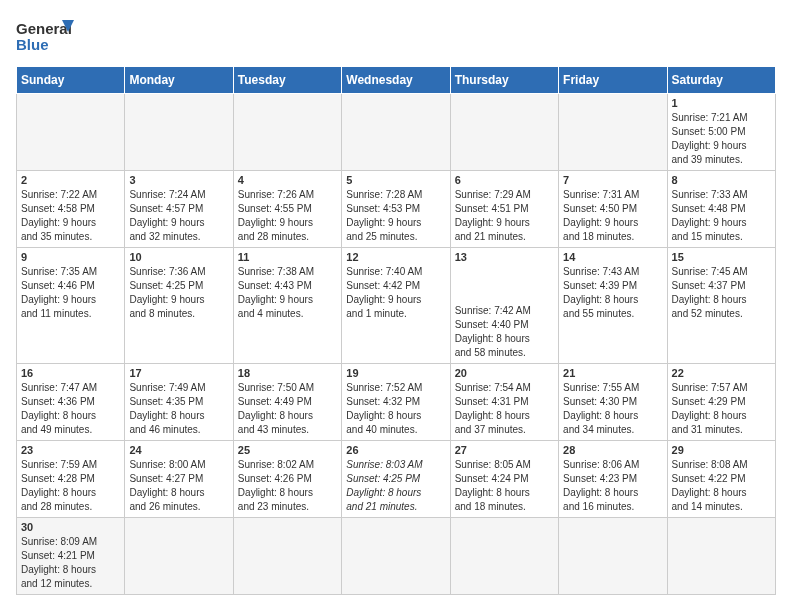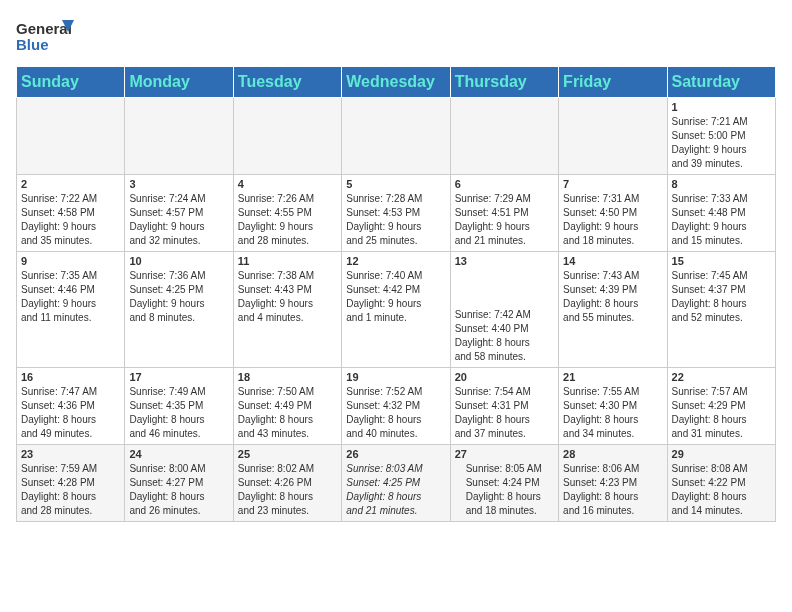--- a/index.html
+++ b/index.html
@@ -34,22 +34,22 @@
       color: #555;
       font-weight: normal;
     }
     table {
       width: 100%;
       border-collapse: collapse;
       table-layout: fixed;
     }
     thead tr th {
       background-color: #2e6db4;
-      color: #5eead4;
-      font-size: 16px;
+      color: #ffffff;
+      font-size: 12px;
       font-weight: bold;
       padding: 6px 4px;
       text-align: left;
       border: 1px solid #fff;
     }
     tbody tr td {
       border: 1px solid #ccc;
       vertical-align: top;
       padding: 3px 4px;
       font-size: 9.5px;
@@ -304,34 +304,49 @@
         </td>
         <td>
           <span class="day-number">26</span>
           <div class="day-info" style="white-space: pre-line; font-style: italic;">Sunrise: 8:03 AM
 Sunset: 4:25 PM
 Daylight: 8 hours
 and 21 minutes.</div>
         </td>
         <td>
           <span class="day-number">27</span>
-          <div class="day-info" style="white-space: pre-line; margin-left: 11px;">Sunrise: 8:05 AM
+          <div class="day-info" style="white-space: pre-line;">Sunrise: 8:05 AM
 Sunset: 4:24 PM
 Daylight: 8 hours
 and 18 minutes.</div>
         </td>
         <td>
           <span class="day-number">28</span>
           <div class="day-info" style="white-space: pre-line;">Sunrise: 8:06 AM
 Sunset: 4:23 PM
 Daylight: 8 hours
 and 16 minutes.</div>
         </td>
         <td>
           <span class="day-number">29</span>
           <div class="day-info" style="white-space: pre-line;">Sunrise: 8:08 AM
 Sunset: 4:22 PM
 Daylight: 8 hours
 and 14 minutes.</div>
         </td>
+      </tr>
+      <tr class="last-row">
+        <td>
+          <span class="day-number">30</span>
+          <div class="day-info" style="white-space: pre-line;">Sunrise: 8:09 AM
+Sunset: 4:21 PM
+Daylight: 8 hours
+and 12 minutes.</div>
+        </td>
+        <td class="empty"></td>
+        <td class="empty"></td>
+        <td class="empty"></td>
+        <td class="empty"></td>
+        <td class="empty"></td>
+        <td class="empty"></td>
       </tr>
     </tbody>
 </table>
 
 </body></html>

